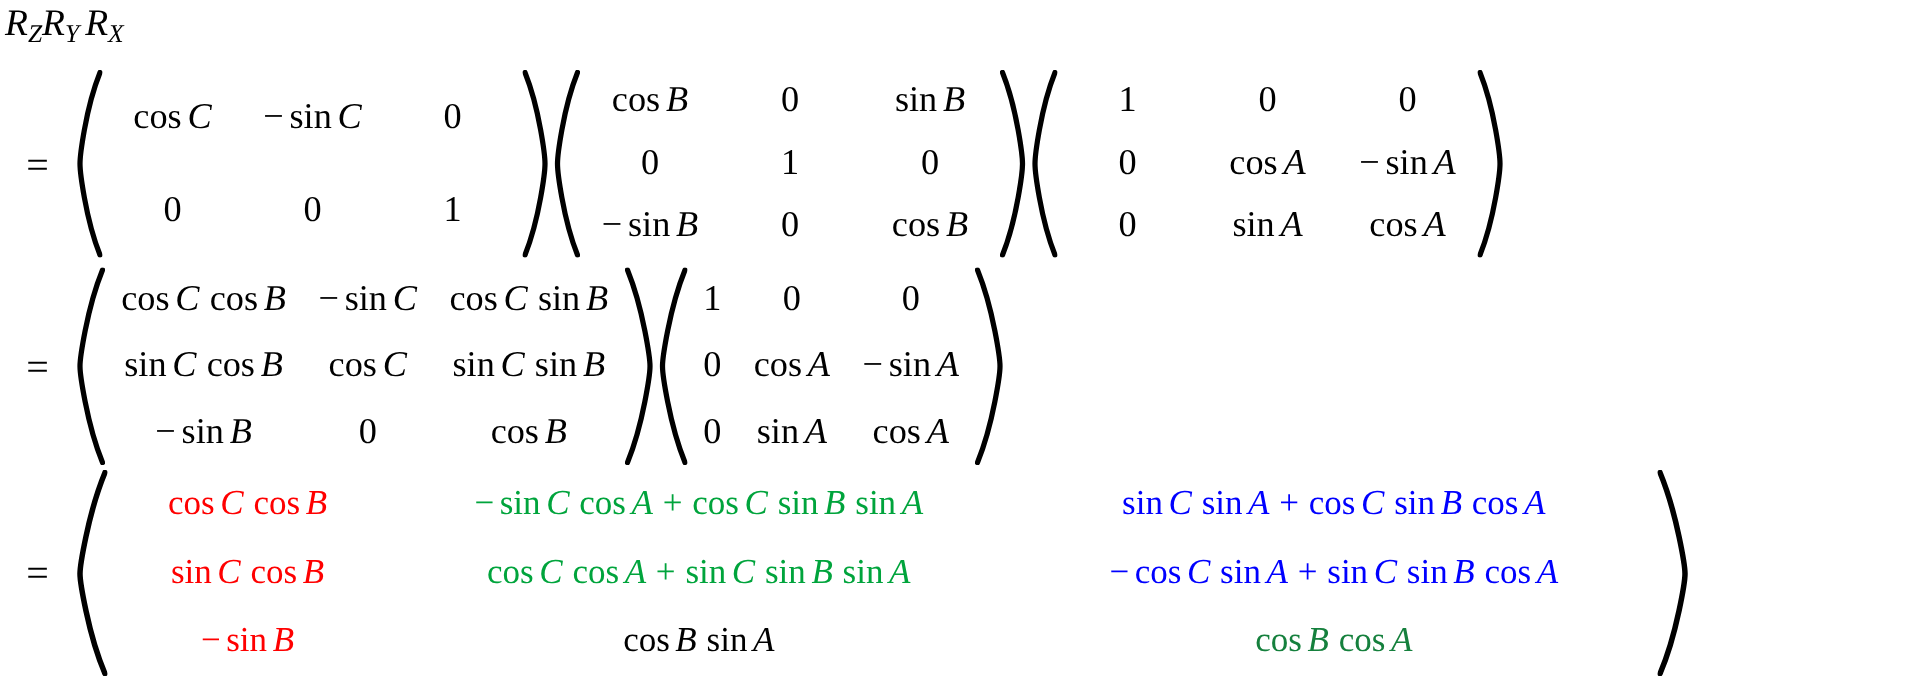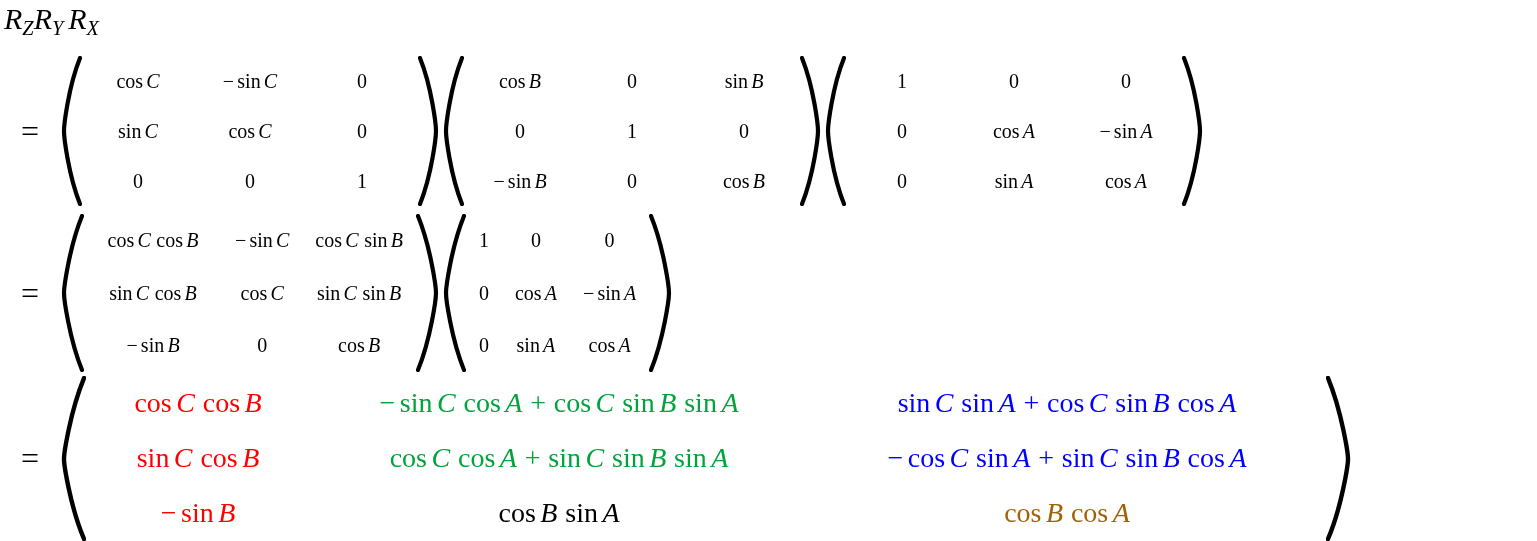--- a/index.html
+++ b/index.html
@@ -84,21 +84,21 @@
 
   .mtable {
     display: table;
     border-collapse: collapse;
   }
   .mrow { display: table-row; }
   .mcell {
     display: table-cell;
     text-align: center;
     vertical-align: middle;
-    font-size: 20px;
+    font-size: 29px;
     padding: 0 13px;
     line-height: 1.72;
     white-space: nowrap;
   }
 
   
   .col-r { color: #ff0000; }
   .col-g { color: #00a43c; }
   .col-b { color: #0000ff; }
 
@@ -129,25 +129,20 @@
           <path d="M20 2 C8 32, 4 70, 4 75 C4 80, 8 118, 20 148" fill="none" stroke="#000" stroke-width="4.2" stroke-linecap="round"></path>
         </svg>
       </div>
       <div class="mtable">
         <div class="mrow">
           <div class="mcell"><span class="op">cos</span><span class="thin"></span><span class="mi">C</span></div>
           <div class="mcell"><span class="op">−</span><span class="thin"></span><span class="op">sin</span><span class="thin"></span><span class="mi">C</span></div>
           <div class="mcell"><span class="num">0</span></div>
         </div>
         <div class="mrow">
-          <div class="mcell"><span class="op">sin</span><span class="thin"></span><span class="mi">C</span></div>
-          <div class="mcell"><span class="op">cos</span><span class="thin"></span><span class="mi">C</span></div>
-          <div class="mcell"><span class="num">0</span></div>
-        </div>
-        <div class="mrow">
           <div class="mcell"><span class="num">0</span></div>
           <div class="mcell"><span class="num">0</span></div>
           <div class="mcell"><span class="num">1</span></div>
         </div>
       </div>
       <div class="paren">
         <svg viewBox="0 0 22 150" preserveAspectRatio="none" width="22">
           <path d="M2 2 C14 32, 18 70, 18 75 C18 80, 14 118, 2 148" fill="none" stroke="#000" stroke-width="4.2" stroke-linecap="round"></path>
         </svg>
       </div>
@@ -297,21 +292,21 @@
 
         <div class="mrow">
           <div class="mcell c1 col-r" style="color: rgb(255, 0, 0);"><span class="op">sin</span><span class="thin"></span><span class="mi">C</span><span class="med"></span><span class="op">cos</span><span class="thin"></span><span class="mi">B</span></div>
           <div class="mcell c2 col-g" style="color: rgb(0, 164, 60);"><span class="op">cos</span><span class="thin"></span><span class="mi">C</span><span class="med"></span><span class="op">cos</span><span class="thin"></span><span class="mi">A</span><span class="med"></span><span class="op">+</span><span class="med"></span><span class="op">sin</span><span class="thin"></span><span class="mi">C</span><span class="med"></span><span class="op">sin</span><span class="thin"></span><span class="mi">B</span><span class="med"></span><span class="op">sin</span><span class="thin"></span><span class="mi">A</span></div>
           <div class="mcell c3 col-b" style="color: rgb(0, 0, 255);"><span class="op">−</span><span class="thin"></span><span class="op">cos</span><span class="thin"></span><span class="mi">C</span><span class="med"></span><span class="op">sin</span><span class="thin"></span><span class="mi">A</span><span class="med"></span><span class="op">+</span><span class="med"></span><span class="op">sin</span><span class="thin"></span><span class="mi">C</span><span class="med"></span><span class="op">sin</span><span class="thin"></span><span class="mi">B</span><span class="med"></span><span class="op">cos</span><span class="thin"></span><span class="mi">A</span></div>
         </div>
 
         <div class="mrow">
           <div class="mcell c1 col-r" style="color: rgb(255, 0, 0);"><span class="op">−</span><span class="thin"></span><span class="op">sin</span><span class="thin"></span><span class="mi">B</span></div>
           <div class="mcell c2 col-g" style="color: #000000;"><span class="op">cos</span><span class="thin"></span><span class="mi">B</span><span class="med"></span><span class="op">sin</span><span class="thin"></span><span class="mi">A</span></div>
-          <div class="mcell c3 col-b" style="color: #a16207;"><span class="op">cos</span><span class="thin"></span><span class="mi">B</span><span class="med"></span><span class="op">cos</span><span class="thin"></span><span class="mi">A</span></div>
+          <div class="mcell c3 col-b" style="color: #15803d;"><span class="op">cos</span><span class="thin"></span><span class="mi">B</span><span class="med"></span><span class="op">cos</span><span class="thin"></span><span class="mi">A</span></div>
         </div>
 
       </div>
       <div class="paren">
         <svg viewBox="0 0 26 165" preserveAspectRatio="none" width="26">
           <path d="M2 2 C16 36, 22 78, 22 83 C22 88, 16 130, 2 163" fill="none" stroke="#000" stroke-width="4.4" stroke-linecap="round"></path>
         </svg>
       </div>
     </div>
   </div>

